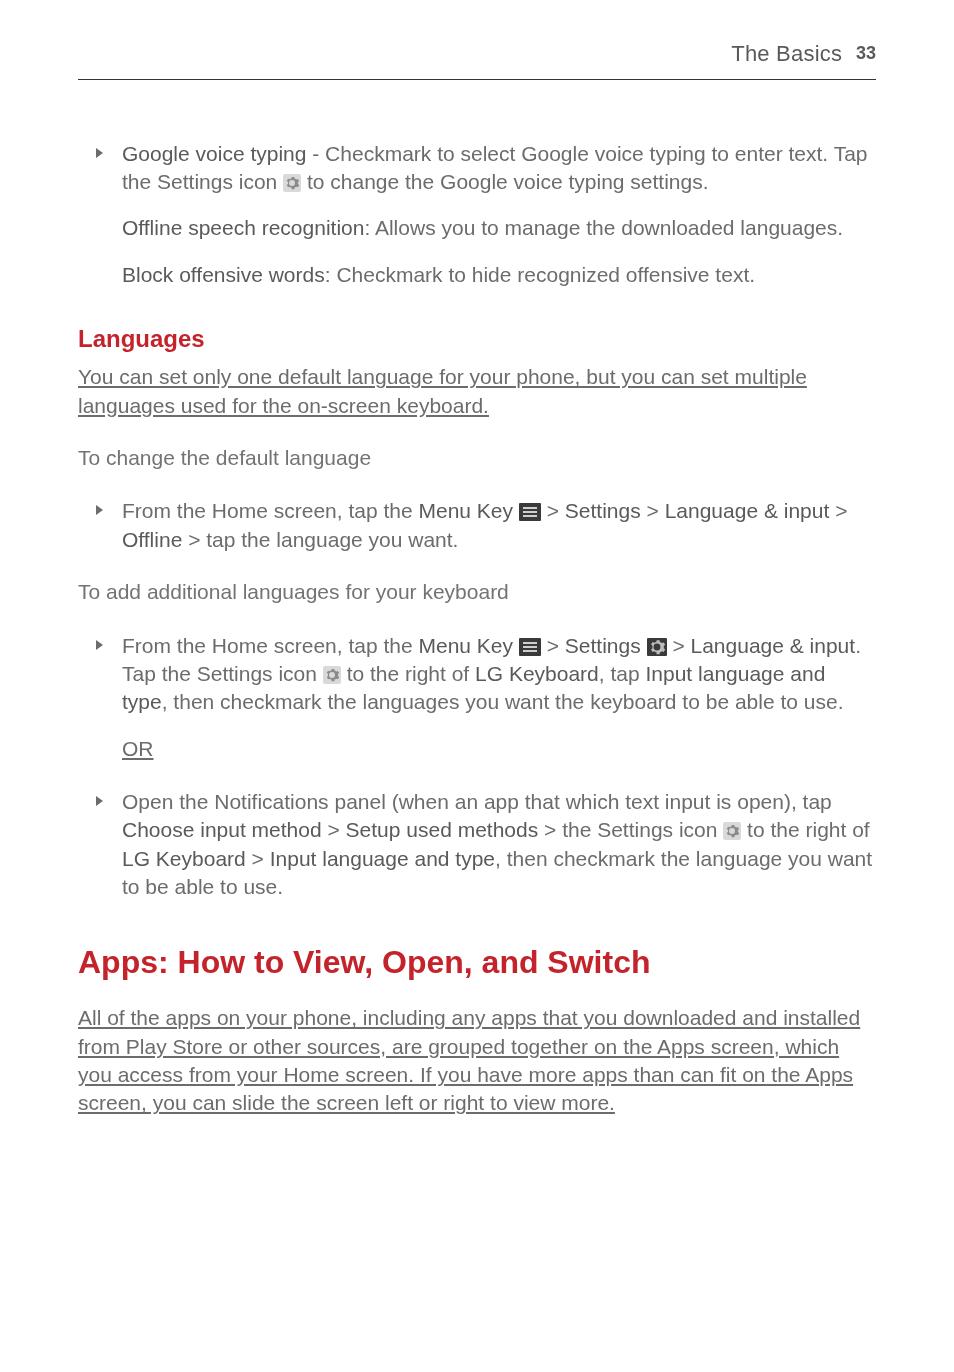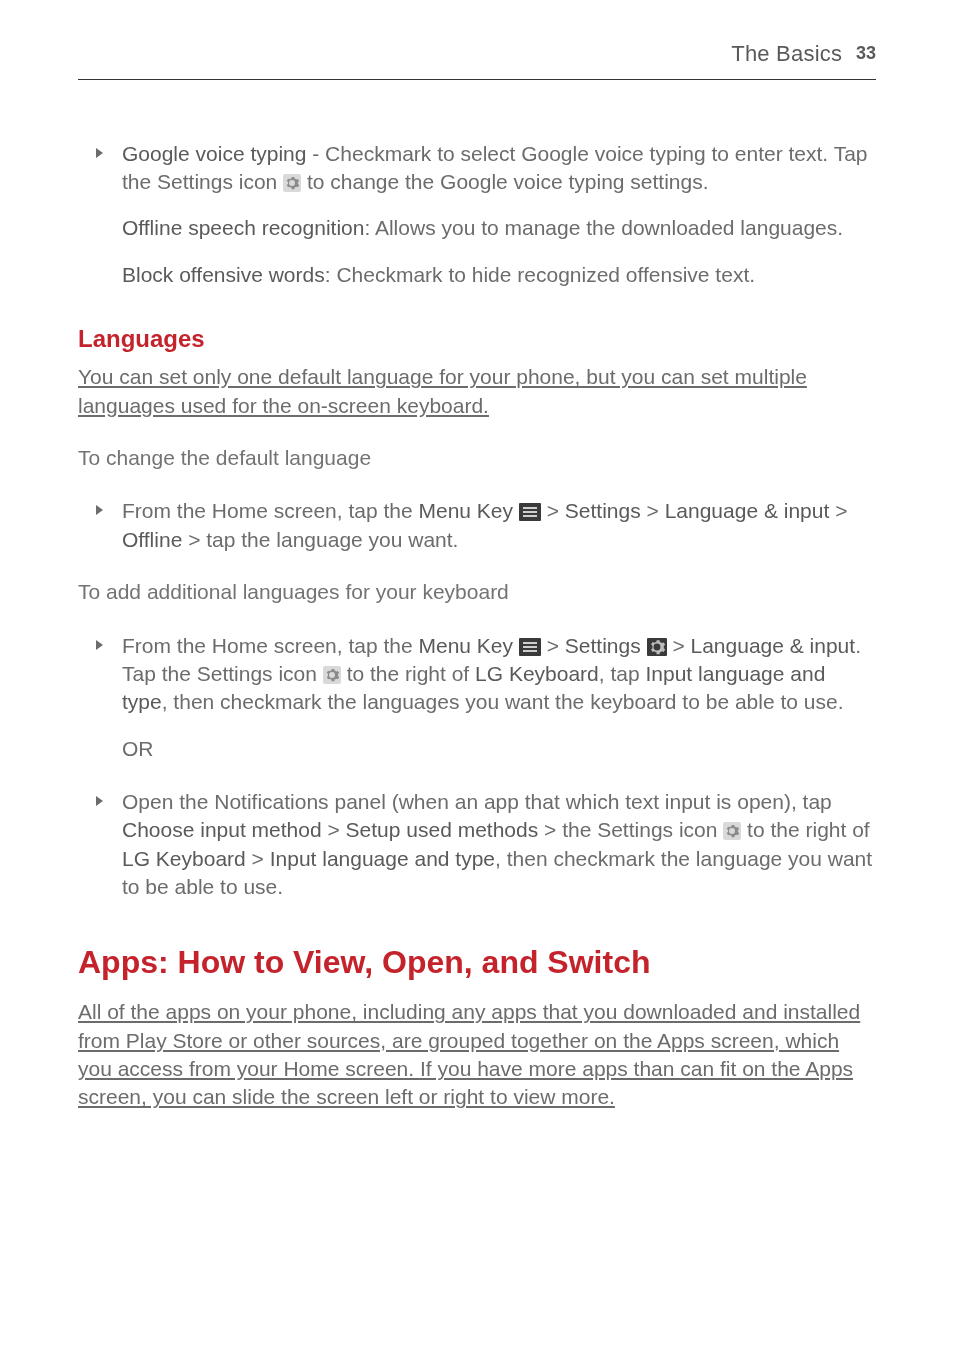--- a/index.html
+++ b/index.html
@@ -68,21 +68,21 @@
     font-size: 21px;
     font-weight: normal;
     margin-top: 24px;
     margin-bottom: 8px;
   }
   .h-red-xl {
     color: #c4232b;
     font-size: 32px;
     font-weight: bold;
     margin-top: 40px;
-    margin-bottom: 14px;
+    margin-bottom: 20px;
   }
   .icon-box {
     display: inline-block;
     width: 18px; height: 18px;
     background: #d9d9d9;
     vertical-align: -3px;
     position: relative;
     border-radius: 2px;
   }
   .icon-box svg { position:absolute; top:2px; left:2px; }
@@ -104,21 +104,21 @@
   }
   .icon-settings-dark {
     display: inline-block;
     width: 20px; height: 18px;
     background: #3a3a3a;
     vertical-align: -3px;
     position: relative;
     border-radius: 1px;
   }
   .icon-settings-dark svg { position:absolute; top:1px; left:2px; }
-  .or { color:#6c6c6c; }
+  .or { color:#6c6c6c;text-decoration:underline; }
   .strong { color:#5a5a5a; }
 </style>
 </head>
 <body>
 
 <div class="page">
 
   <div class="header">
     <span class="header-title">The Basics</span>
     <span class="header-page">33</span>

